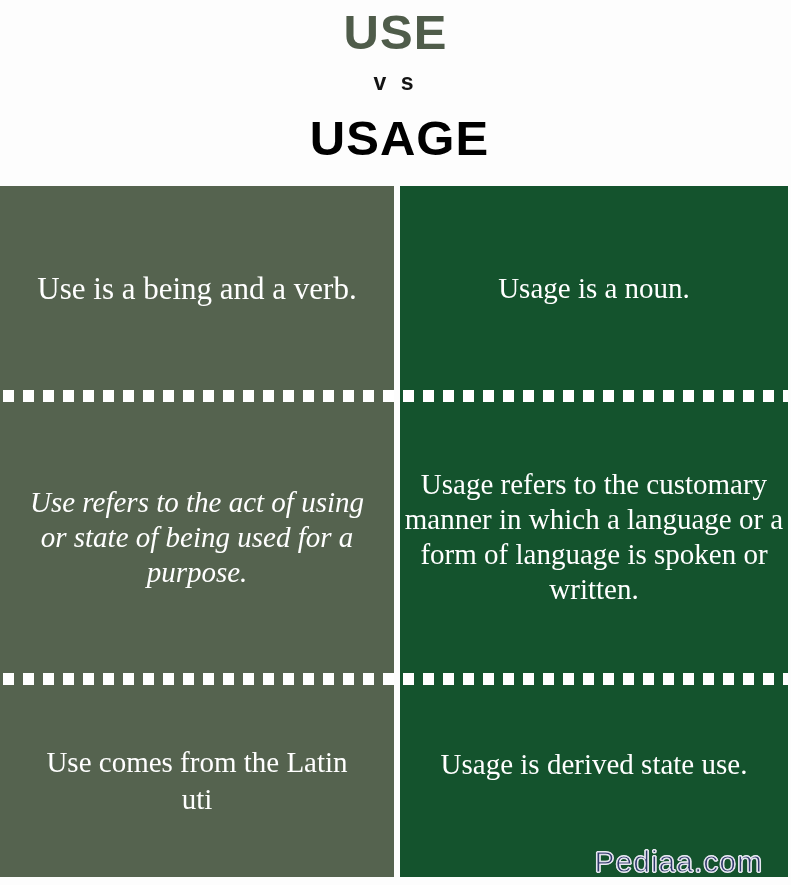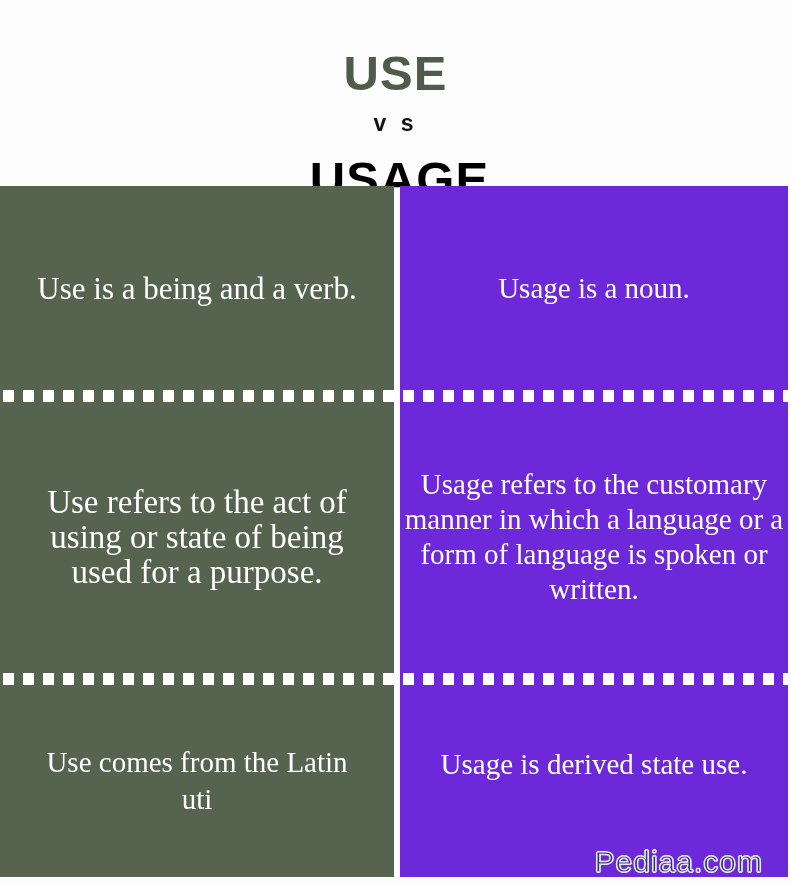--- a/index.html
+++ b/index.html
@@ -22,21 +22,20 @@
 
   
   .header {
     position: absolute;
     left: 0;
     top: 0;
     width: 791px;
     height: 132px;
     background: #fdfdfd;
     text-align: center;
-    margin-top: 41px;
   }
   .title-main {
     position: absolute;
     left: 0;
     top: 4px;
     width: 791px;
     font-size: 49px;
     font-weight: bold;
     letter-spacing: 1px;
     color: #4f5c4a;
@@ -72,21 +71,21 @@
     height: 691px;
   }
   .panel-left {
     left: 0;
     width: 394px;
     background: #55634f;
   }
   .panel-right {
     left: 400px;
     width: 388px;
-    background: #6d28d9;
+    background: #14532d;
   }
 
   .cell {
     position: absolute;
     left: 0;
     width: 100%;
     box-sizing: border-box;
     display: flex;
     align-items: center;
     justify-content: center;
@@ -97,21 +96,21 @@
   .cell p {
     margin: 0;
   }
 
   
   .row-1 { top: 0px;   height: 204px; }
   .row-2 { top: 215px; height: 272px; }
   .row-3 { top: 498px; height: 193px; }
 
   .panel-left .row-1 p  { font-size: 31px; line-height: 41px; padding: 0 22px; }
-  .panel-left .row-2 p  { font-size: 33px; line-height: 35px; padding: 0 18px; }
+  .panel-left .row-2 p  { font-size: 29px; line-height: 35px; padding: 0 18px; font-style: italic; }
   .panel-left .row-3 p  { font-size: 29px; line-height: 37px; padding: 0 28px; text-align: center; }
 
   .panel-right .row-1 p { font-size: 29px; line-height: 40px; padding: 0 20px; }
   .panel-right .row-2 p { font-size: 29px; line-height: 35px; padding: 0 2px; }
   .panel-right .row-3 p { font-size: 29px; line-height: 37px; padding: 0 22px;
                           position: relative; top: -16px; }
 
   
   .divider {
     position: absolute;

